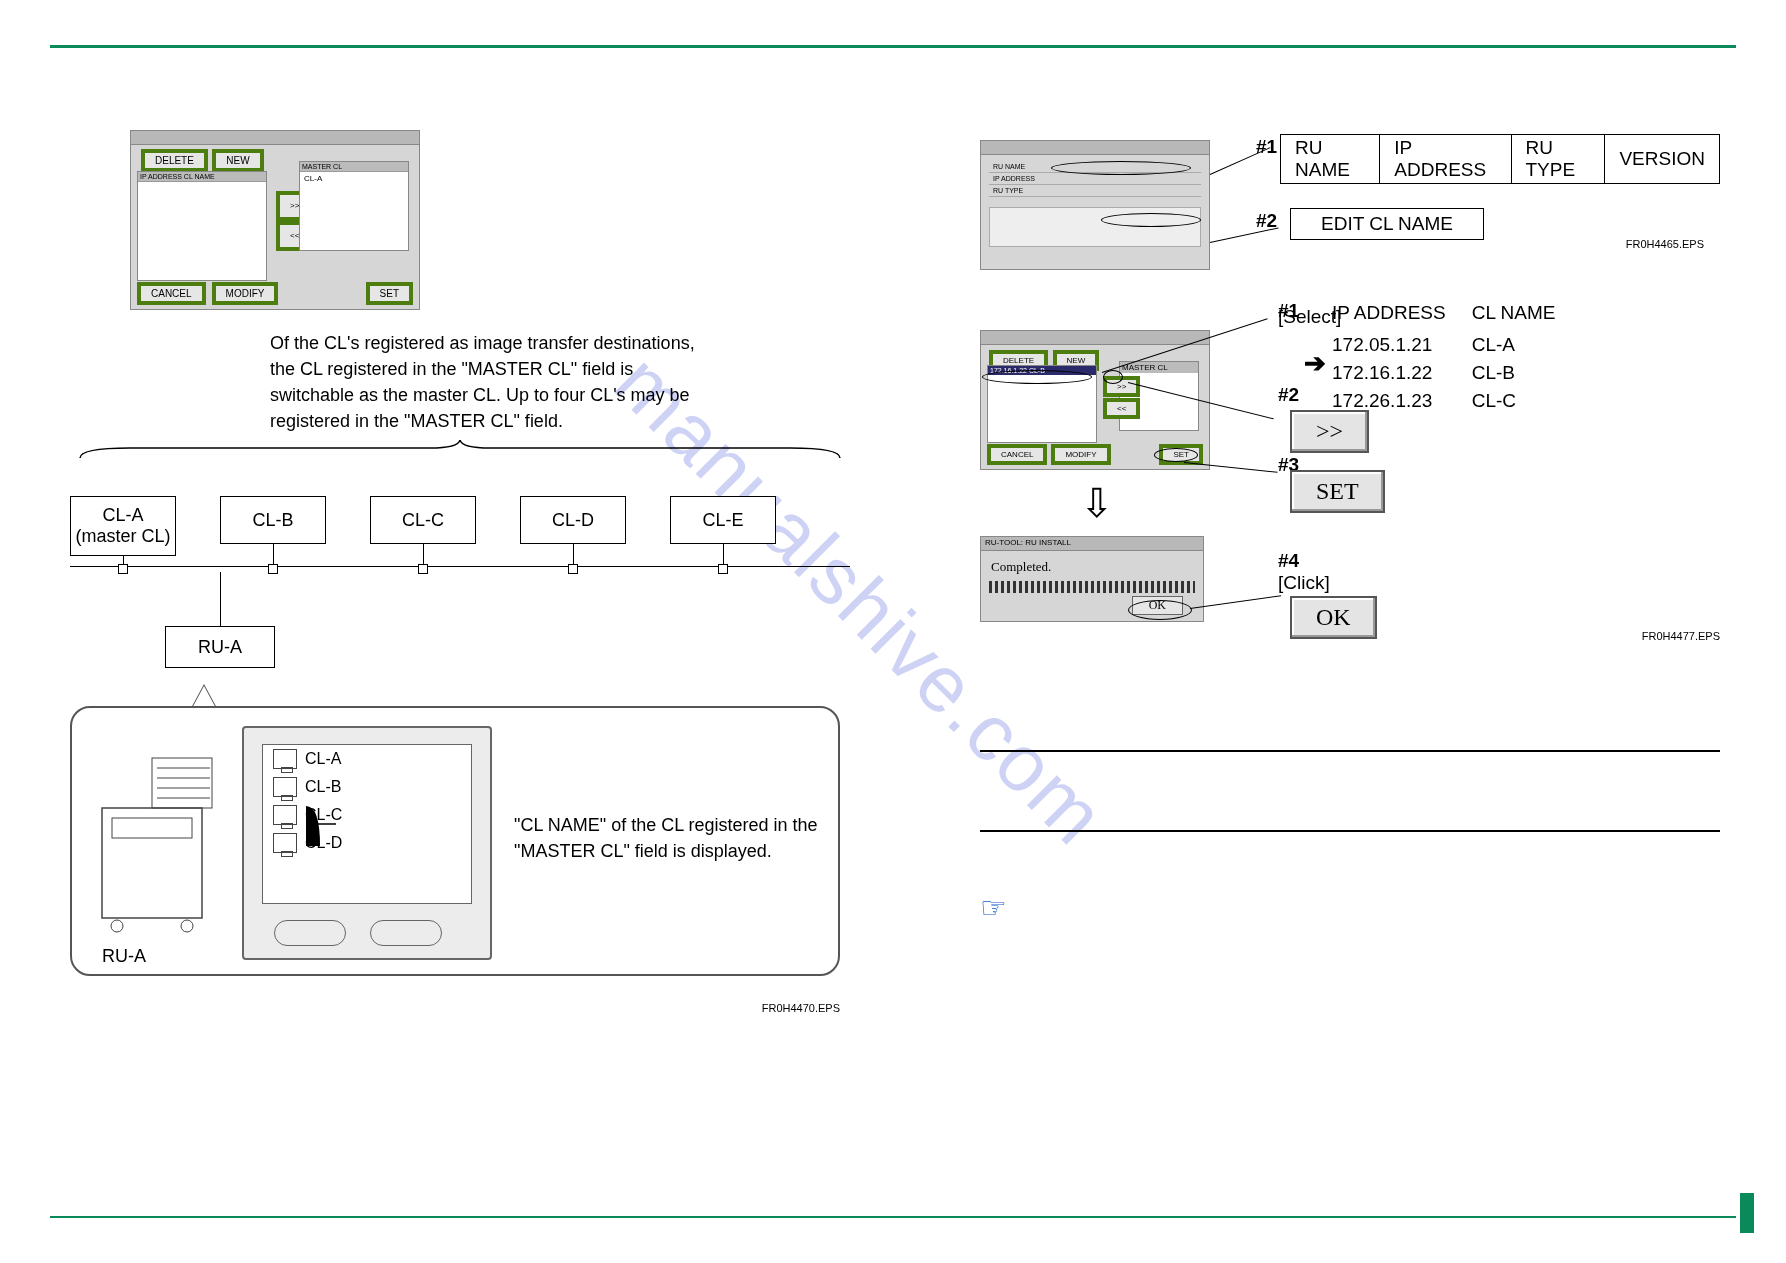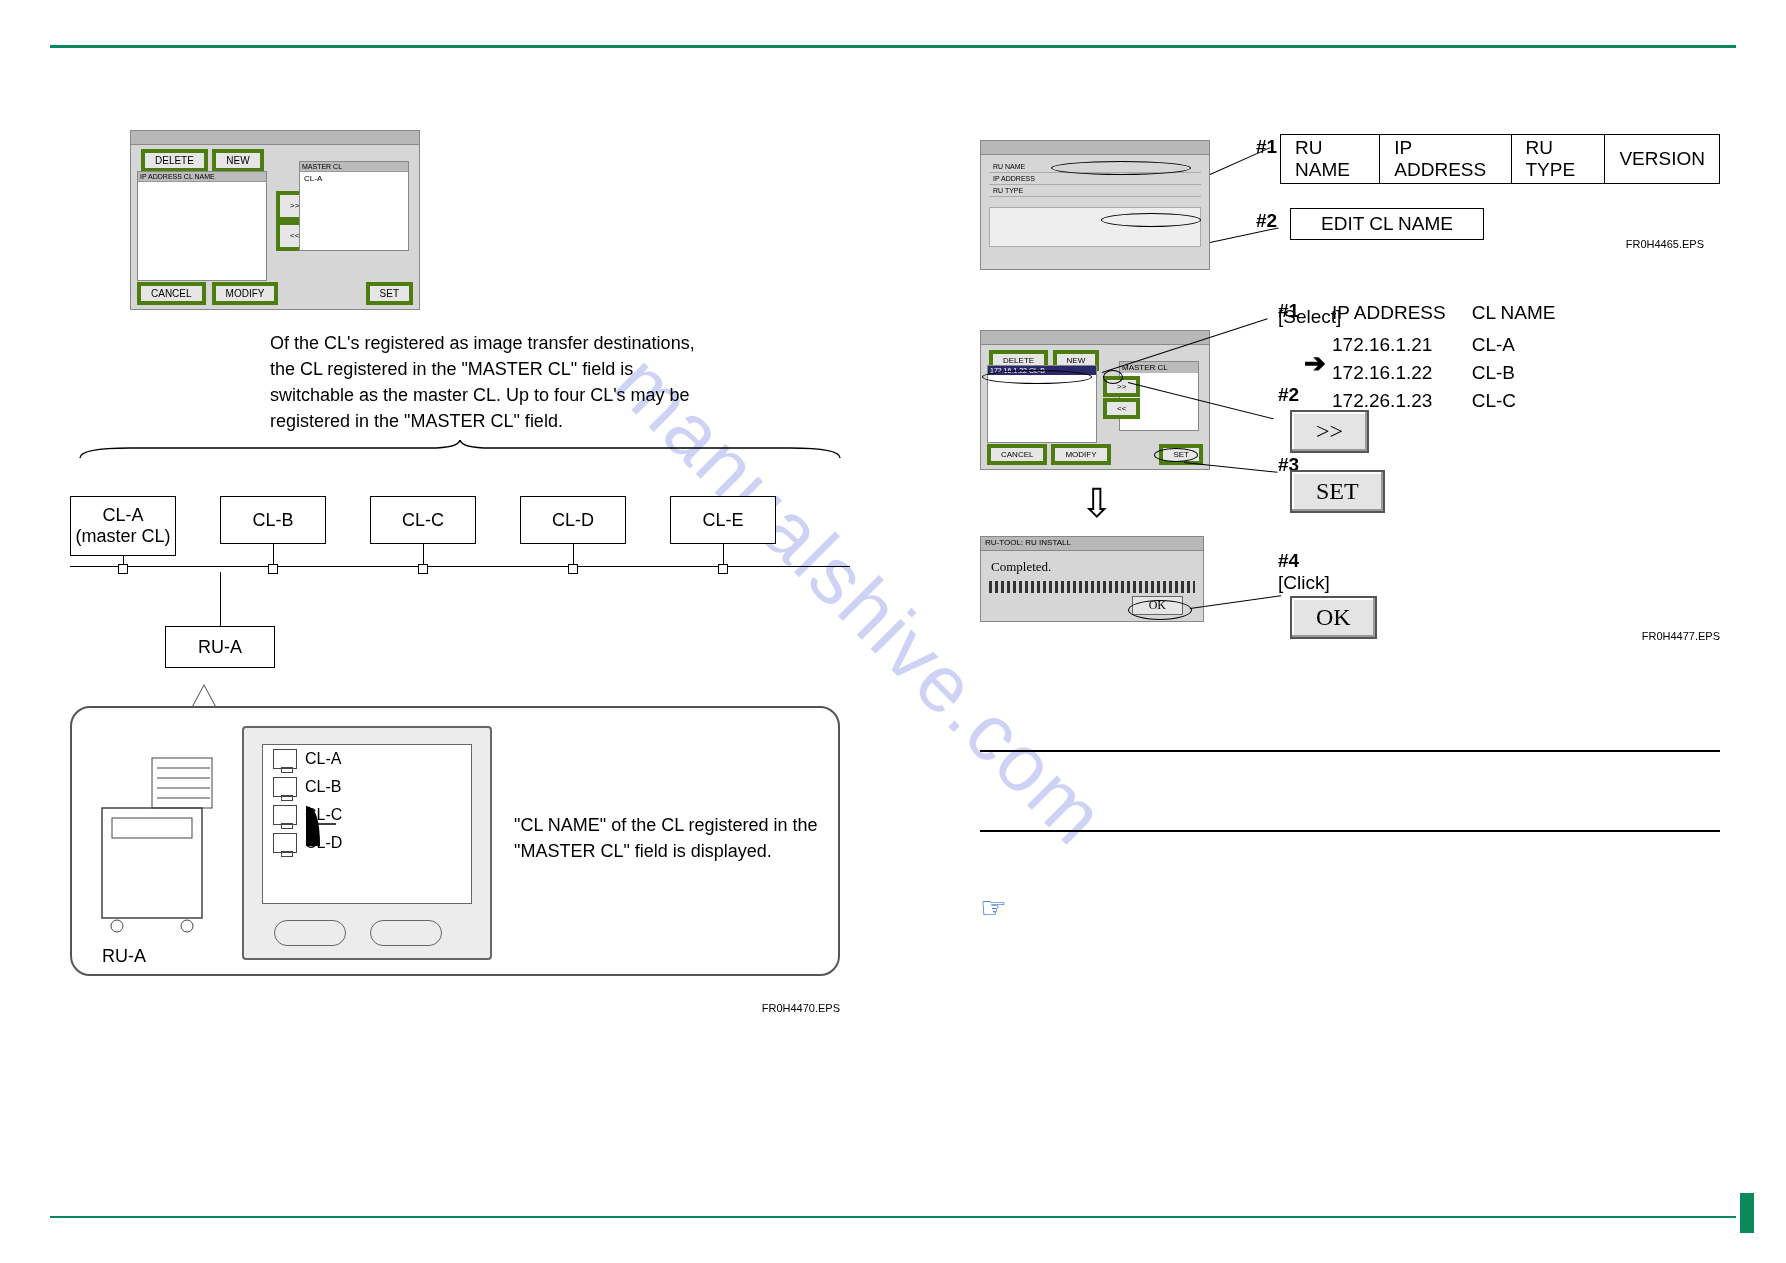--- a/index.html
+++ b/index.html
@@ -445,21 +445,21 @@
   <span class="annot" style="left:298px; top:170px;">#1</span>
   <span class="annot2" style="left:298px; top:176px;">[Select]</span>
 
   <table class="ip-table">
     <tbody>
         <tr class="hdr">
       <td>IP ADDRESS</td>
       <td>CL NAME</td>
     </tr>
     <tr>
-          <td>172.16.1.21</td>
+          <td>172.05.1.21</td>
           <td>CL-A</td>
         </tr>
     <tr>
           <td>172.16.1.22</td>
           <td>CL-B</td>
         </tr>
     <tr>
           <td>172.26.1.23</td>
           <td>CL-C</td>
         </tr>

